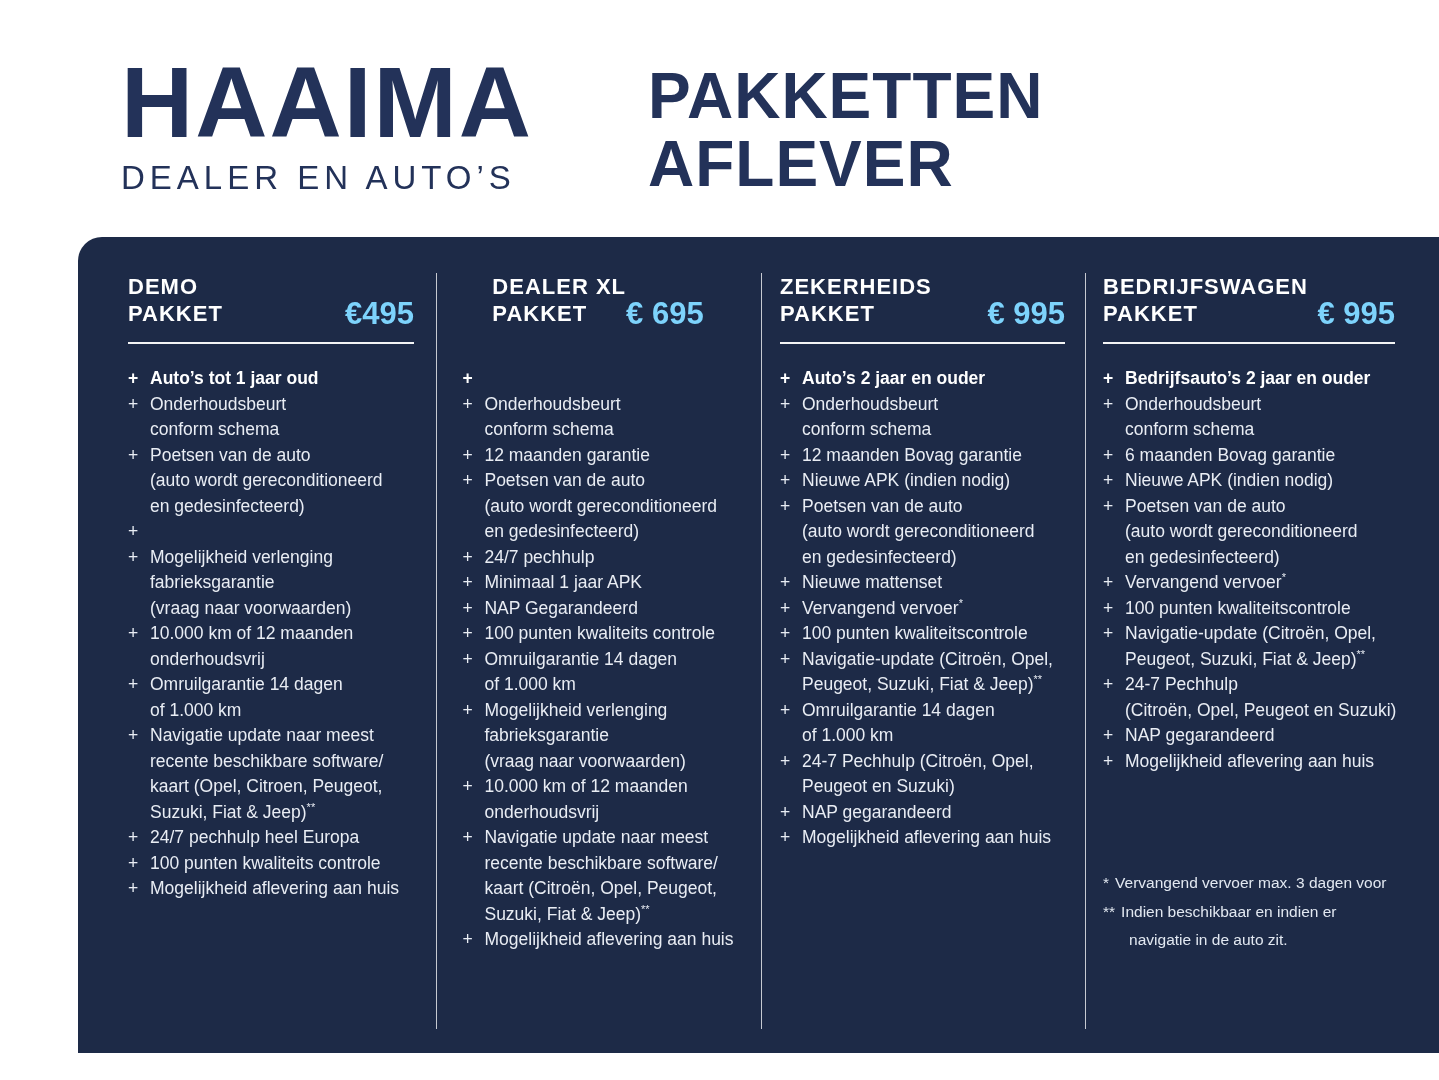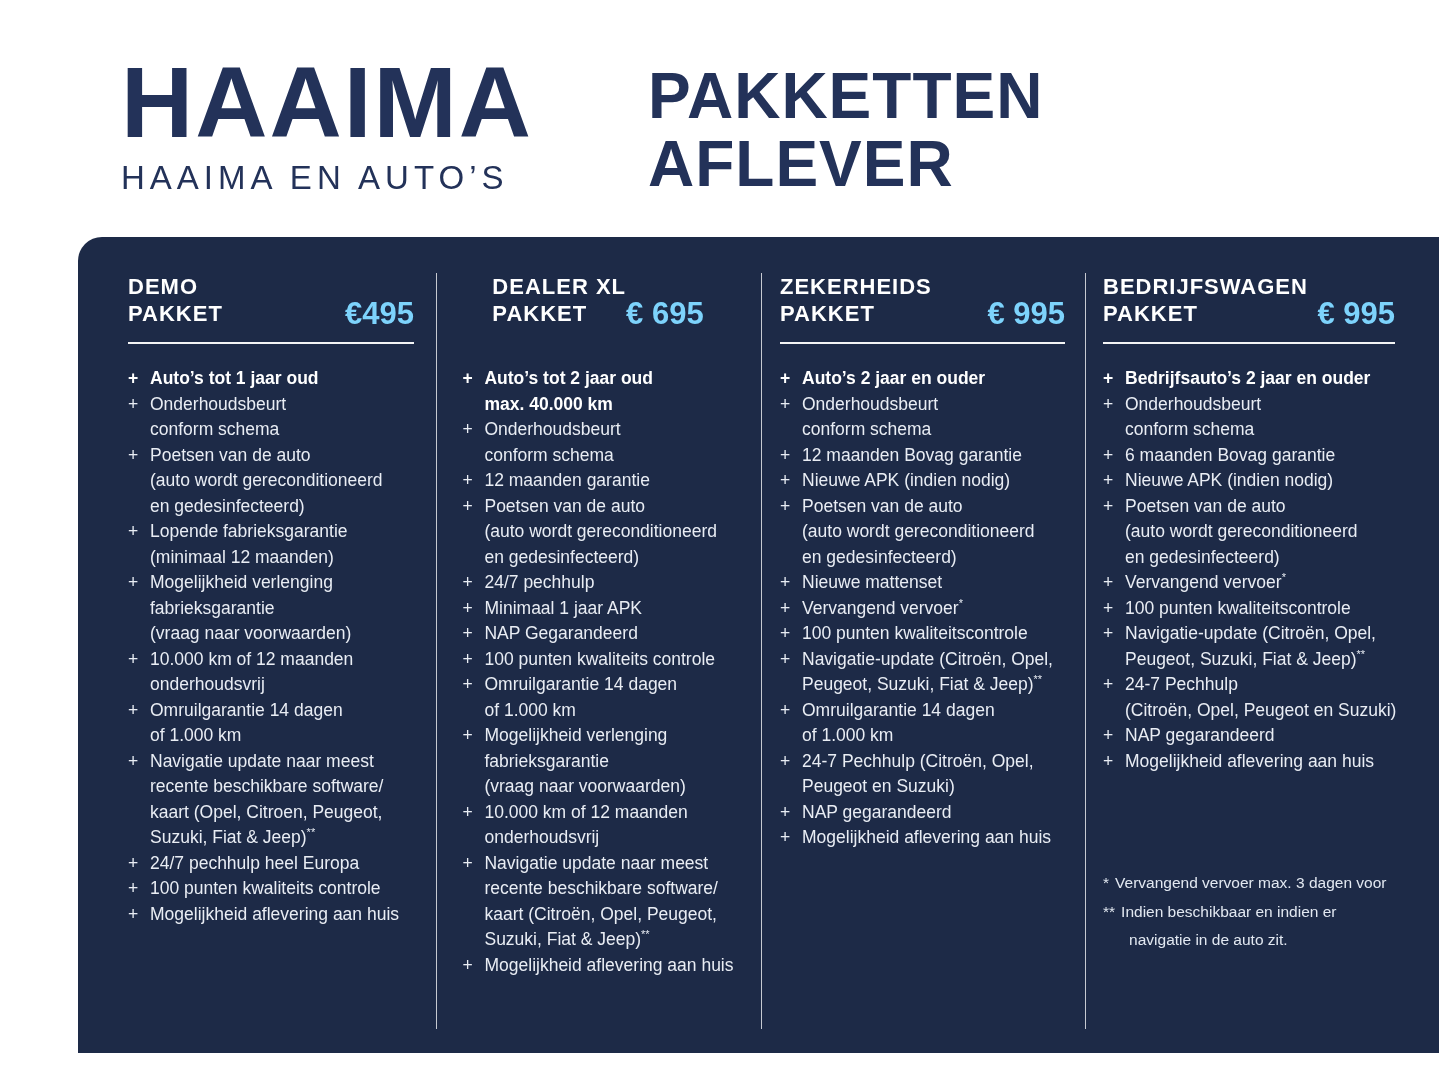--- a/index.html
+++ b/index.html
@@ -51,21 +51,21 @@
     font-size:47px; font-weight:800; letter-spacing:0.5px; white-space:nowrap;
   }
 </style>
 </head>
 <body>
 
 <div class="page">
 
   <div class="logo">
     <div class="logo-name">HAAIMA</div>
-    <div class="logo-sub">HAAIMA EN AUTO’S</div>
+    <div class="logo-sub">DEALER EN AUTO’S</div>
   </div>
 
   <div class="page-title">
     <div>PAKKETTEN</div>
     <div>AFLEVER</div>
   </div>
 
   <section class="panel">
     <div class="columns">
         <div class="col col1">
@@ -94,24 +94,20 @@
             <div class="item">
               <span class="plus">+</span>
               <span class="item-lines">
                 <div>Poetsen van de auto</div>
                 <div>(auto wordt gereconditioneerd</div>
                 <div>en gedesinfecteerd)</div>
               </span>
             </div>
             <div class="item">
               <span class="plus">+</span>
-              <span class="item-lines">
-                <div>Lopende fabrieksgarantie</div>
-                <div>(minimaal 12 maanden)</div>
-              </span>
             </div>
             <div class="item">
               <span class="plus">+</span>
               <span class="item-lines">
                 <div>Mogelijkheid verlenging</div>
                 <div>fabrieksgarantie</div>
                 <div>(vraag naar voorwaarden)</div>
               </span>
             </div>
             <div class="item">
@@ -162,24 +158,20 @@
             <div class="col-name">
               <div>DEALER XL</div>
               <div>PAKKET</div>
             </div>
             <div class="col-price">€ 695</div>
           </div>
           <div class="rule"></div>
           <div class="items">
             <div class="item bold">
               <span class="plus">+</span>
-              <span class="item-lines">
-                <div>Auto’s tot 2 jaar oud</div>
-                <div>max. 40.000 km</div>
-              </span>
             </div>
             <div class="item">
               <span class="plus">+</span>
               <span class="item-lines">
                 <div>Onderhoudsbeurt</div>
                 <div>conform schema</div>
               </span>
             </div>
             <div class="item">
               <span class="plus">+</span>

